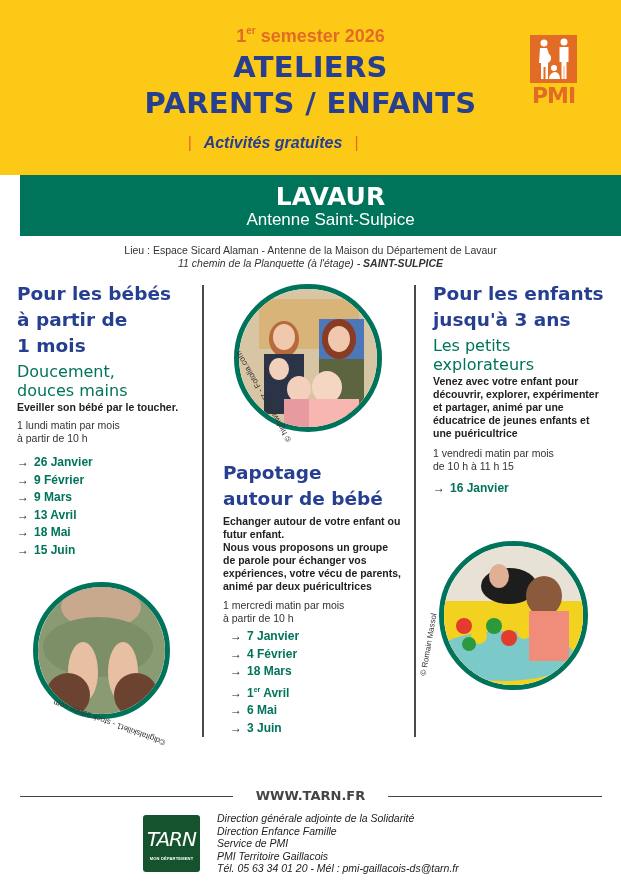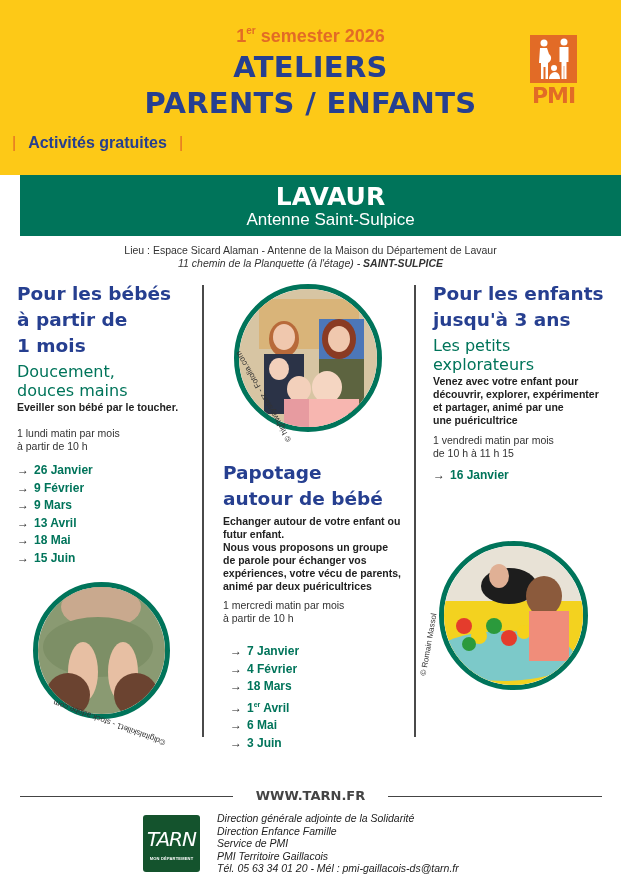--- a/index.html
+++ b/index.html
@@ -5,21 +5,21 @@
   * { box-sizing: border-box; margin: 0; padding: 0; }
   html, body { width: 621px; height: 887px; background: #ffffff; overflow: hidden; }
   body { position: relative; font-family: "Liberation Sans", sans-serif; color: #222; }
 
   .header { position: absolute; left: 0; top: 0; width: 621px; height: 175px; background: #fdc917; }
   .semester { position: absolute; left: 0; width: 621px; top: 26px; text-align: center; color: #e26b26; font-weight: 700; font-size: 18px; }
   .semester sup { font-size: 10px; position: relative; top: -1px; }
   .title { position: absolute; left: 0; width: 621px; text-align: center; color: #263f90; font-weight: 900; font-family: "DejaVu Sans", sans-serif; letter-spacing: 0.3px; }
   .title1 { top: 50px; font-size: 29px; }
   .title2 { top: 86px; font-size: 29px; }
-  .free { position: absolute; left: 0; width: 546px; top: 134px; font-size: 16px; font-weight: 700; color: #263f90; }
+  .free { position: absolute; left: 0; width: 546px; top: 134px; text-align: center; font-size: 16px; font-weight: 700; color: #263f90; font-style: italic; }
   .free .bar { color: #e26b26; font-weight: 400; margin: 0 12px; }
 
   .pmi { position: absolute; left: 530px; top: 35px; width: 47px; height: 73px; padding-left: 20px; }
   .pmi-box { position: absolute; left: 0; top: 0; width: 47px; height: 48px; background: #e26b26; }
   .pmi-text { position: absolute; left: 0; top: 48px; width: 47px; text-align: center; color: #e26b26; font-weight: 900; font-size: 22px; font-family: "DejaVu Sans", sans-serif; letter-spacing: -1px; line-height: 26px; }
 
   .band { position: absolute; left: 0; top: 175px; width: 621px; height: 61px; background: #00745a; color: #ffffff; text-align: center; margin-left: 20px; }
   .band-city { position: absolute; left: 0; width: 621px; top: 7px; font-size: 25px; font-weight: 900; font-family: "DejaVu Sans", sans-serif; }
   .band-sub { position: absolute; left: 0; width: 621px; top: 35px; font-size: 17px; }
 
@@ -92,21 +92,21 @@
   <div class="h-blue">
     <div>Pour les bébés</div>
     <div>à partir de</div>
     <div>1 mois</div>
   </div>
   <div class="h-green" style="margin-top:3px;">
     <div>Doucement,</div>
     <div>douces mains</div>
   </div>
   <div class="desc-b" style="margin-top:1px;">Eveiller son bébé par le toucher.</div>
-  <div class="desc" style="margin-top:13px;">
+  <div class="desc" style="margin-top:5px;">
     <div>1 lundi matin par mois</div>
     <div>à partir de 10 h</div>
   </div>
   <ul class="dates" style="margin-top:9px;">
     <li><span class="arrow">→</span><span>26</span><span> Janvier</span></li>
     <li><span class="arrow">→</span><span>9</span><span> Février</span></li>
     <li><span class="arrow">→</span><span>9</span><span> Mars</span></li>
     <li><span class="arrow">→</span><span>13</span><span> Avril</span></li>
     <li><span class="arrow">→</span><span>18</span><span> Mai</span></li>
     <li><span class="arrow">→</span><span>15</span><span> Juin</span></li>
@@ -156,21 +156,21 @@
     <div>futur enfant.</div>
     <div>Nous vous proposons un groupe</div>
     <div>de parole pour échanger vos</div>
     <div>expériences, votre vécu de parents,</div>
     <div>animé par deux puéricultrices</div>
   </div>
   <div class="desc" style="margin-top:6px;">
     <div>1 mercredi matin par mois</div>
     <div>à partir de 10 h</div>
   </div>
-  <ul class="dates" style="margin-top:18px; margin-left:7px;">
+  <ul class="dates" style="margin-top:3px; margin-left:7px;">
     <li><span class="arrow">→</span><span>7</span><span> Janvier</span></li>
     <li><span class="arrow">→</span><span>4</span><span> Février</span></li>
     <li><span class="arrow">→</span><span>18</span><span> Mars</span></li>
     <li><span class="arrow">→</span><span>1</span><sup>er</sup><span> Avril</span></li>
     <li><span class="arrow">→</span><span>6</span><span> Mai</span></li>
     <li><span class="arrow">→</span><span>3</span><span> Juin</span></li>
   </ul>
 </div>
 
 <div class="col" style="left:433px; top:281px; width:185px;">
@@ -179,20 +179,21 @@
     <div>jusqu'à 3 ans</div>
   </div>
   <div class="h-green" style="margin-top:3px;">
     <div>Les petits</div>
     <div>explorateurs</div>
   </div>
   <div class="desc-b" style="margin-top:1px;">
     <div>Venez avec votre enfant pour</div>
     <div>découvrir, explorer, expérimenter</div>
     <div>et partager, animé par une</div>
+    <div>éducatrice de jeunes enfants et</div>
     <div>une puéricultrice</div>
   </div>
   <div class="desc" style="margin-top:7px;">
     <div>1 vendredi matin par mois</div>
     <div>de 10 h à 11 h 15</div>
   </div>
   <ul class="dates" style="margin-top:7px;">
     <li><span class="arrow">→</span><span>16</span><span> Janvier</span></li>
   </ul>
 </div>

